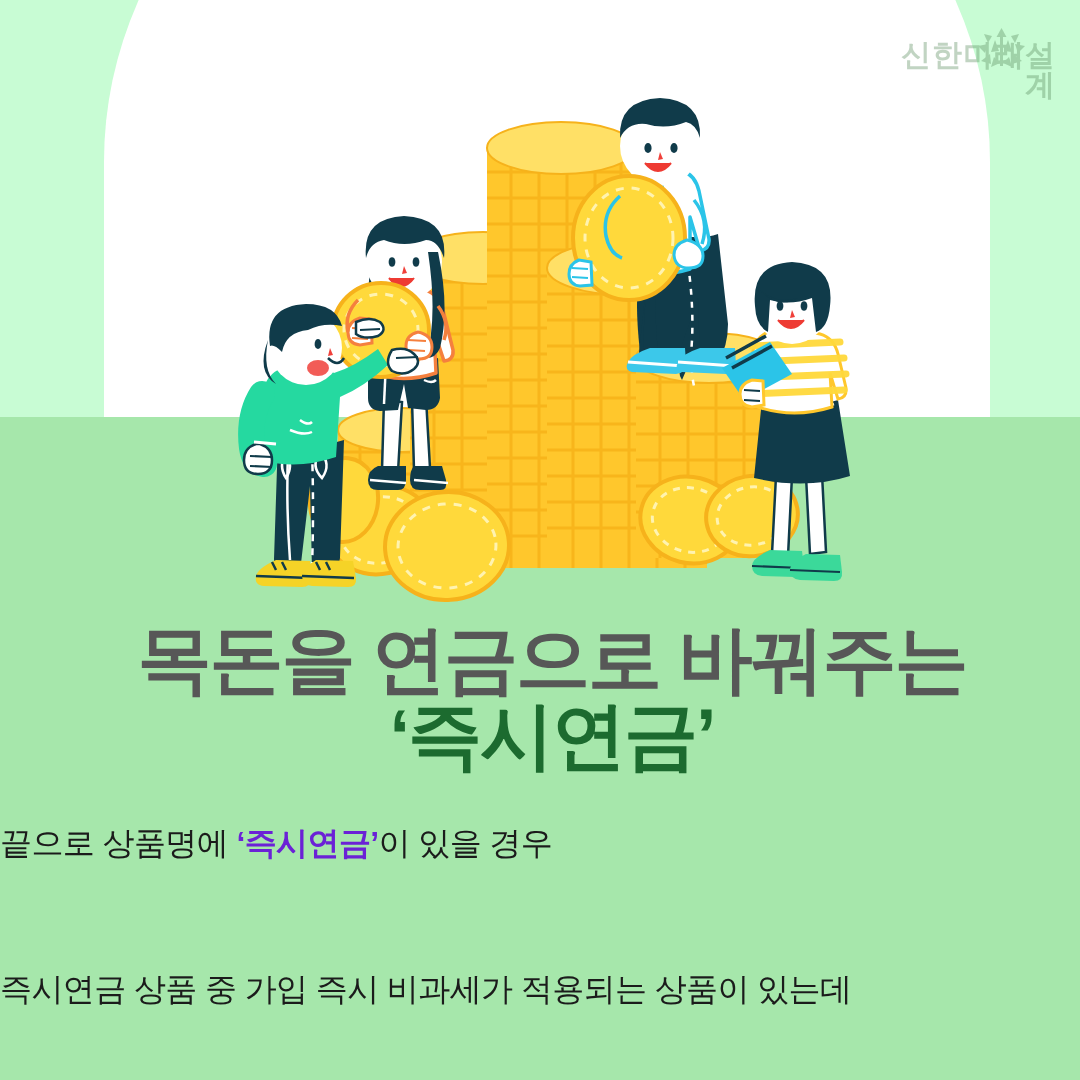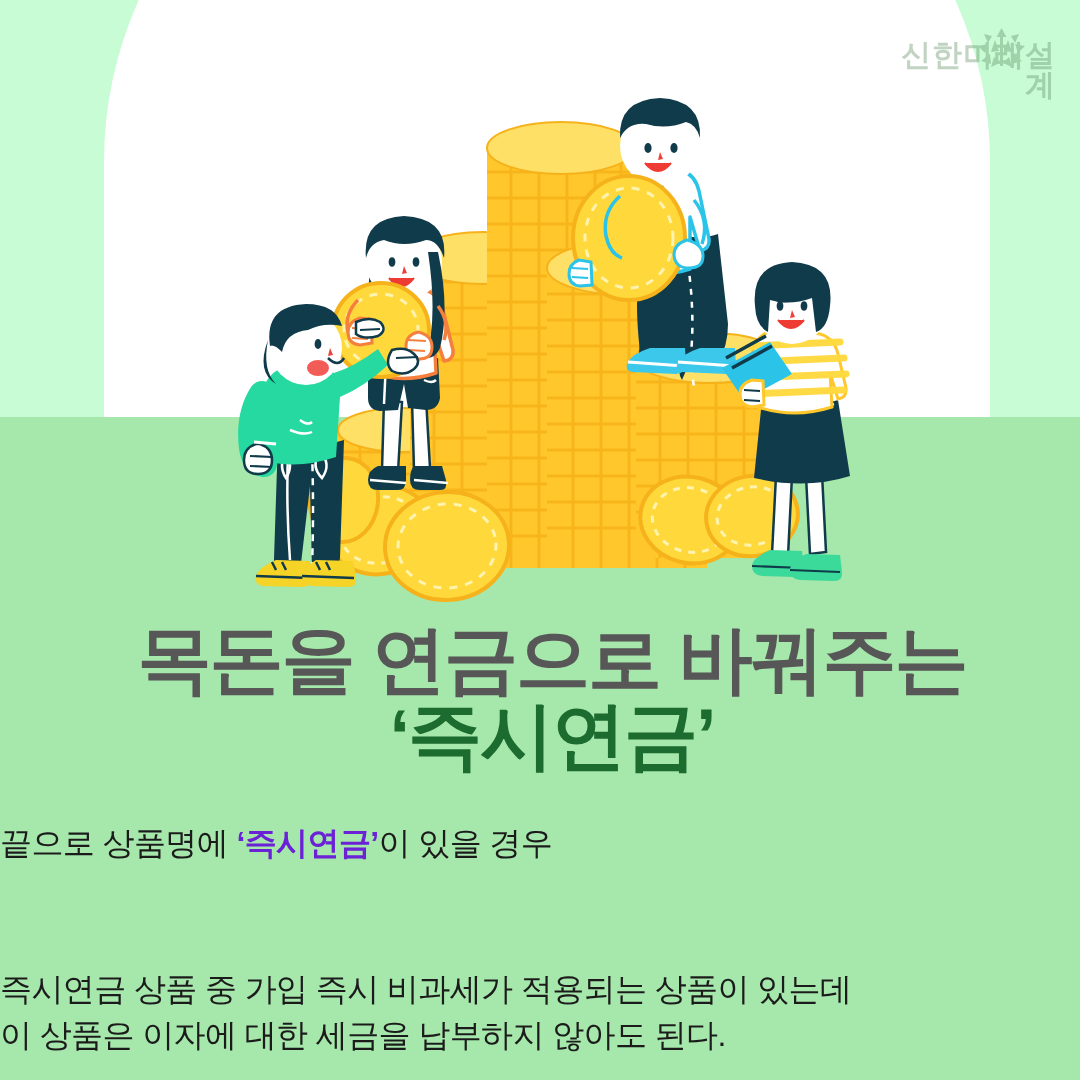--- a/index.html
+++ b/index.html
@@ -386,16 +386,15 @@
     <span class="h-line h1">목돈을 연금으로 바꿔주는</span>
     <span class="h-line h2">‘즉시연금’</span>
   </div>
 
   <div class="copy copy-a">
     <span class="p-line"><span>끝으로 상품명에 </span><span class="hl-purple">‘즉시연금’</span><span>이 있을 경우</span></span>
   </div>
 
   <div class="copy copy-b">
     <span class="p-line">즉시연금 상품 중 가입 즉시 비과세가 적용되는 상품이 있는데</span>
-    <span class="p-line">이 상품은 이자에 대한 세금을 납부하지 않아도 된다.</span>
   </div>
 
 </div>
 
 </body></html>

